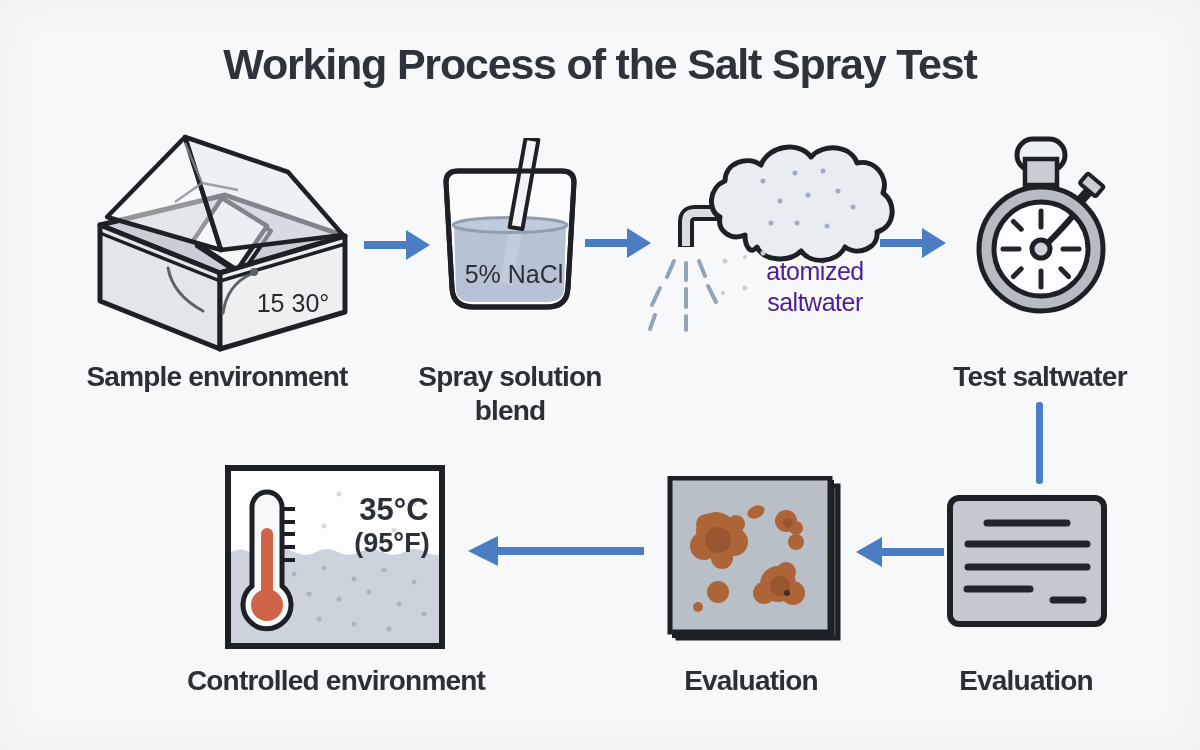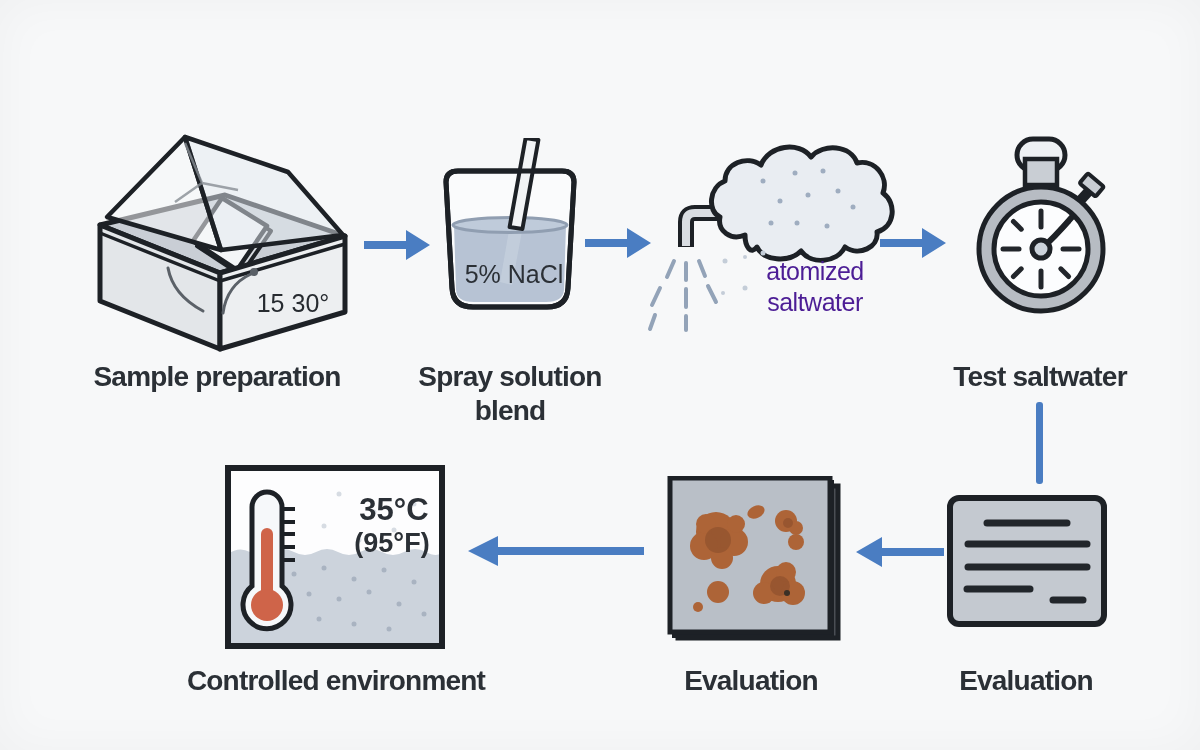--- a/index.html
+++ b/index.html
@@ -24,20 +24,21 @@
   }
   .icon{position:absolute;}
   .vline{position:absolute;background:#4a7dc2;border-radius:3px;}
   svg text{font-family:"Liberation Sans",sans-serif;}
 </style>
 </head>
 <body>
 
 <div class="canvas">
 
+  <div class="title">Working Process of the Salt Spray Test</div>
 
   <svg class="icon" style="left:80px;top:120px;" width="285" height="245" viewBox="0 0 285 245">
 
     <polygon points="20,105 140,153 265,116 145,75" fill="#c9ced5" stroke="#1d2126" stroke-width="5" stroke-linejoin="round"></polygon>
 
     <polygon points="146,83 191,111 161,155 117,126" fill="#d8dce1" stroke="#1d2126" stroke-width="4" stroke-linejoin="round"></polygon>
     <polygon points="142,78 187,106 157,150 113,121" fill="#f3f5f7" stroke="#1d2126" stroke-width="4.5" stroke-linejoin="round"></polygon>
 
     <polygon points="20,105 140,153 140,229 20,181" fill="#e3e6e9" stroke="#1d2126" stroke-width="5" stroke-linejoin="round"></polygon>
     <polygon points="140,153 265,116 265,192 140,229" fill="#edeff1" stroke="#1d2126" stroke-width="5" stroke-linejoin="round"></polygon>
@@ -45,21 +46,21 @@
 
     <polygon points="105,17 27,97 141,130" fill="rgba(246,248,250,0.55)" stroke="#1d2126" stroke-width="4.5" stroke-linejoin="round"></polygon>
     <polygon points="105,17 141,130 263,115 208,52" fill="rgba(228,233,239,0.5)" stroke="#1d2126" stroke-width="4.5" stroke-linejoin="round"></polygon>
     <path d="M 105 23 L 122 63 M 122 63 L 95 82 M 122 63 L 158 70" fill="none" stroke="#878d94" stroke-width="2.5" opacity="0.8"></path>
 
     <path d="M 88 148 Q 93 175 123 191" fill="none" stroke="#5b6168" stroke-width="3" stroke-linecap="round"></path>
     <path d="M 143 193 Q 147 165 171 154" fill="none" stroke="#5b6168" stroke-width="3" stroke-linecap="round"></path>
     <circle cx="174" cy="152" r="4" fill="#5b6168"></circle>
     <text x="213" y="192" text-anchor="middle" font-size="25" fill="#272b30">15 30°</text>
   </svg>
-  <div class="label" style="left:217px;top:360px;">Sample preparation</div>
+  <div class="label" style="left:217px;top:360px;">Sample environment</div>
 
   <svg class="icon" style="left:364px;top:228px;" width="66" height="34" viewBox="0 0 66 34">
     <polygon points="0,13 42,13 42,2 66,17 42,32 42,21 0,21" fill="#4a7dc2"></polygon>
   </svg>
 
   <svg class="icon" style="left:440px;top:138px;" width="145" height="212" viewBox="0 0 145 212">
     <path d="M 6 44 Q 6 33 18 33 L 122 33 Q 134 33 134 44 L 128 150 Q 127 169 107 169 L 33 169 Q 13 169 12 150 Z" fill="#fafbfc" stroke="#1d2126" stroke-width="5"></path>
     <path d="M 14 87 L 126 87 L 124 152 Q 123 164 106 164 L 34 164 Q 16 164 16 151 Z" fill="#b7c3d4"></path>
     <polygon points="69.6,89 82.4,91 72,147 60,144" fill="#c6d0dd" opacity="0.75"></polygon>
     <ellipse cx="70" cy="87" rx="57" ry="7.5" fill="#bfcbda" stroke="#909eb1" stroke-width="3"></ellipse>

